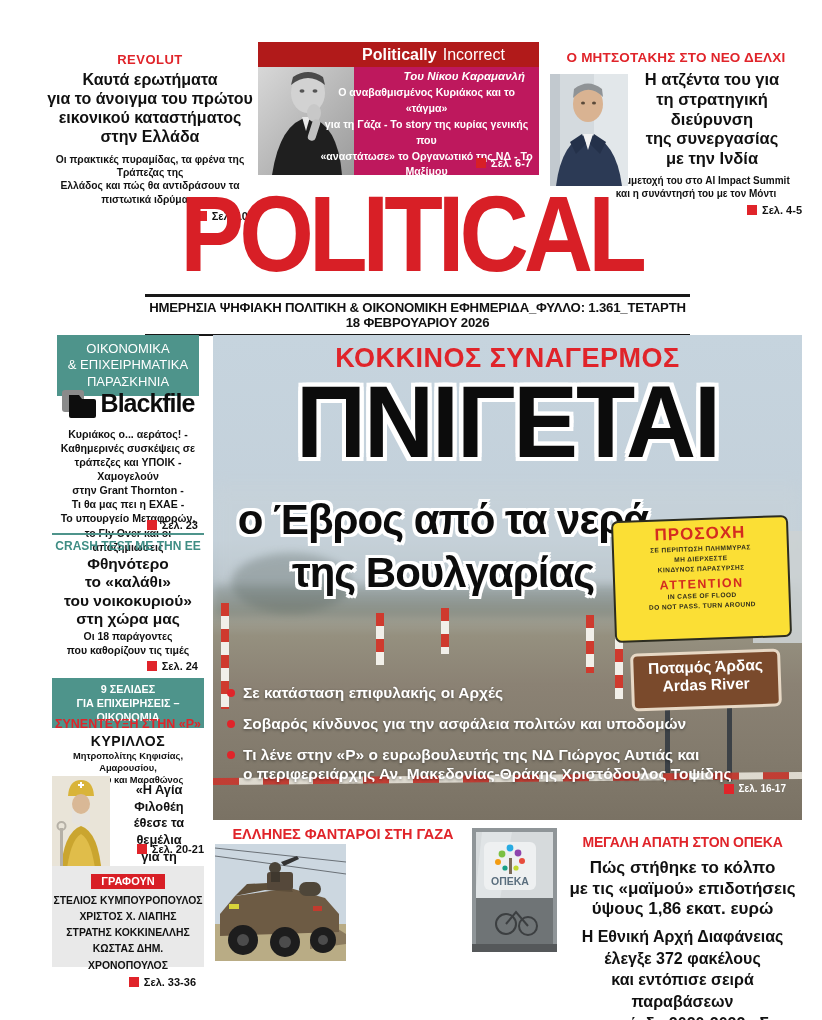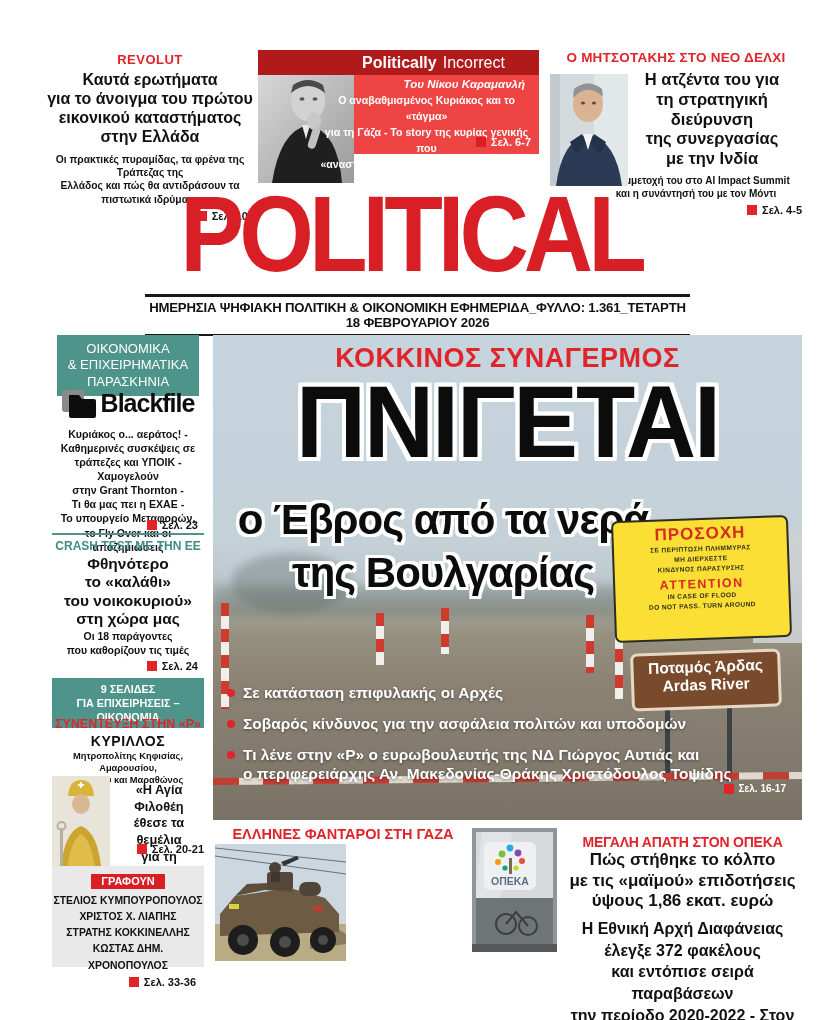--- a/index.html
+++ b/index.html
@@ -9,21 +9,21 @@
   .red{color:#e0242a;}
   .pageref{display:flex;align-items:center;justify-content:flex-end;gap:5px;
            font-weight:700;font-size:11px;color:#111;}
   .sq{width:10px;height:10px;background:#e0242a;display:inline-block;flex:0 0 auto;}
   
   .top-left{position:absolute;left:46px;top:52px;width:208px;text-align:center;}
   .top-left .kicker{font-size:13px;font-weight:800;letter-spacing:.5px;}
   .top-left .hl{font-size:16px;font-weight:800;line-height:1.18;margin-top:4px;}
   .top-left .deck{font-size:10.3px;font-weight:700;line-height:1.3;margin-top:6px;}
   .top-left .pageref{margin-top:4px;padding-right:6px;}
-  .top-center{position:absolute;left:258px;top:50px;width:281px;height:104px;background:#ef4444;}
+  .top-center{position:absolute;left:258px;top:42px;width:281px;height:133px;background:#be185d;}
   .tc-bar{position:absolute;left:0;top:0;right:0;height:25px;background:#b11a1a;
           color:#fff;display:flex;align-items:center;justify-content:center;padding-left:70px;
           font-size:16px;}
   .tc-bar b{font-weight:800;margin-right:6px;}
   .tc-photo{position:absolute;left:0;top:25px;width:96px;bottom:0;}
   .tc-col{position:absolute;left:62px;right:6px;top:28px;bottom:4px;text-align:center;color:#fff;}
   .tc-byline{font-style:italic;font-size:11.5px;font-weight:700;text-align:right;padding-right:8px;}
   .tc-body{font-size:10.6px;font-weight:800;line-height:1.5;margin-top:3px;}
   .tc-ref{position:absolute;right:8px;bottom:6px;color:#fff;}
   .tc-ref .sq{background:#d81f26;}
@@ -114,21 +114,21 @@
   .gaza-kicker{position:absolute;left:215px;top:826px;width:256px;text-align:center;
                font-size:14.5px;font-weight:800;color:#e0242a;}
   .gaza-photo{position:absolute;left:215px;top:844px;width:131px;height:117px;}
   .gaza-col{position:absolute;left:350px;top:843px;width:122px;text-align:center;}
   .gaza-hl{font-size:14px;font-weight:800;line-height:1.28;}
   .gaza-deck{font-size:9.6px;font-weight:700;line-height:1.3;margin-top:5px;}
   .gaza-col .pageref{margin-top:4px;padding-right:10px;}
   .opeka-photo{position:absolute;left:472px;top:828px;width:85px;height:124px;}
   .fraud{position:absolute;left:562px;top:834px;width:241px;text-align:center;}
   .fraud-kicker{font-size:14px;font-weight:800;color:#e0242a;letter-spacing:-.2px;}
-  .fraud-hl{font-size:17px;font-weight:800;line-height:1.22;margin-top:0;}
+  .fraud-hl{font-size:17px;font-weight:800;line-height:1.22;margin-top:8px;}
   .fraud-deck{font-size:16px;font-weight:700;line-height:1.35;margin-top:6px;}
   .fraud .pageref{margin-top:3px;}
 </style>
 </head>
 <body>
 
 <div class="page">
 
   <div class="top-left">
     <div class="kicker red">REVOLUT</div>

